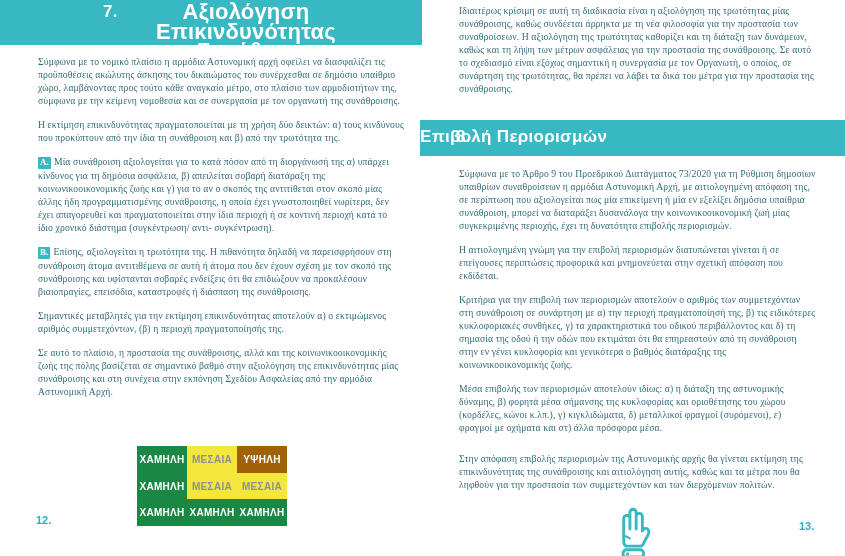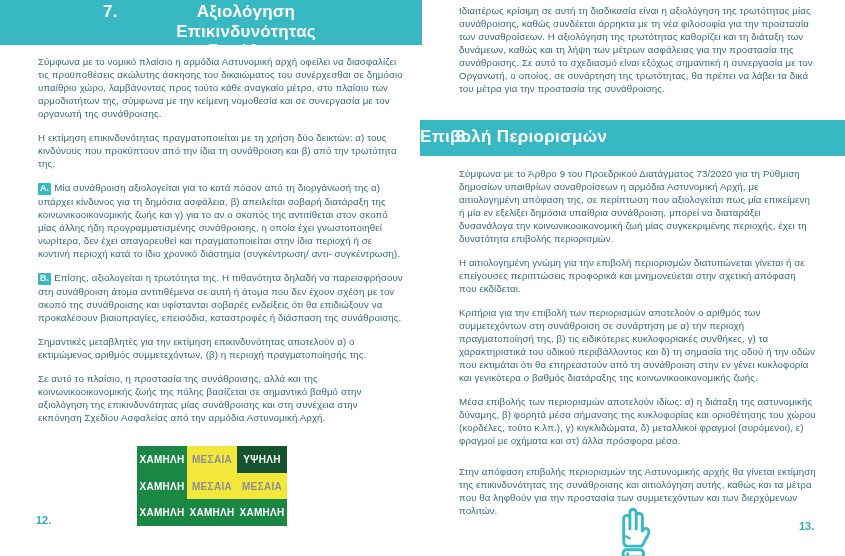--- a/index.html
+++ b/index.html
@@ -6,28 +6,28 @@
   body{
     width:845px;height:556px;background:#ffffff;overflow:hidden;position:relative;
     font-family:"Liberation Sans","DejaVu Sans",sans-serif;
   }
   .spread{position:absolute;inset:0;}
   
   .banner{position:absolute;background:#38b8c3;color:#ffffff;}
   .banner-left{left:0;top:0;width:422px;height:45px;}
   .banner-left .num{position:absolute;left:103px;top:2px;font-size:17px;font-weight:600;letter-spacing:.3px;}
   .banner-left .title{position:absolute;left:128px;top:2px;width:236px;text-align:center;
-    font-size:17px;line-height:19.5px;font-weight:600;letter-spacing:.2px;}
+    font-size:22px;line-height:19.5px;font-weight:600;letter-spacing:.2px;}
   .banner-right{left:420px;top:120px;width:425px;height:36px;}
   .banner-right .num{position:absolute;left:36px;top:7px;font-size:17px;font-weight:600;}
   .banner-right .title{position:absolute;left:0;right:0;top:7px;
     font-size:17px;font-weight:600;letter-spacing:.3px;}
   
   .body-text{position:absolute;color:#336b79;font-size:9.7px;line-height:13px;letter-spacing:.1px;}
-  .body-text p{margin:0 0 11px 0;}
+  .body-text p{margin:0 0 11px 0;font-family:Liberation Serif, serif;}
   .left-body{left:38px;top:55px;width:366px;}
   .right-top{left:459px;top:4px;width:357px;}
   .right-body{left:459px;top:167px;width:357px;}
   .right-body p.gap-lg{margin-top:18px;}
   .badge{display:inline-block;background:#38b8c3;color:#ffffff;font-size:9px;font-weight:bold;
     padding:0 2px 1px 2px;margin-right:3px;line-height:11px;border-radius:1px;}
   
   .risk-matrix{position:absolute;left:137px;top:446px;display:grid;
     grid-template-columns:50px 50px 50px;grid-auto-rows:26.7px;}
   .risk-cell{display:flex;align-items:center;justify-content:center;
@@ -57,21 +57,21 @@
     <p>Η εκτίμηση επικινδυνότητας πραγματοποιείται με τη χρήση δύο δεικτών: α) τους κινδύνους που προκύπτουν από την ίδια τη συνάθροιση και β) από την τρωτότητα της.</p>
     <p><span class="badge">Α.</span><span>Μία συνάθροιση αξιολογείται για το κατά πόσον από τη διοργάνωσή της α) υπάρχει κίνδυνος για τη δημόσια ασφάλεια, β) απειλείται σοβαρή διατάραξη της κοινωνικοοικονομικής ζωής και γ) για το αν ο σκοπός της αντιτίθεται στον σκοπό μίας άλλης ήδη προγραμματισμένης συνάθροισης, η οποία έχει γνωστοποιηθεί νωρίτερα, δεν έχει απαγορευθεί και πραγματοποιείται στην ίδια περιοχή ή σε κοντινή περιοχή κατά το ίδιο χρονικό διάστημα (συγκέντρωση/ αντι- συγκέντρωση).</span></p>
     <p><span class="badge">Β.</span><span>Επίσης, αξιολογείται η τρωτότητα της. Η πιθανότητα δηλαδή να παρεισφρήσουν στη συνάθροιση άτομα αντιτιθέμενα σε αυτή ή άτομα που δεν έχουν σχέση με τον σκοπό της συνάθροισης και υφίστανται σοβαρές ενδείξεις ότι θα επιδιώξουν να προκαλέσουν βιαιοπραγίες, επεισόδια, καταστροφές ή διάσπαση της συνάθροισης.</span></p>
     <p>Σημαντικές μεταβλητές για την εκτίμηση επικινδυνότητας αποτελούν α) ο εκτιμώμενος αριθμός συμμετεχόντων, (β) η περιοχή πραγματοποίησής της.</p>
     <p>Σε αυτό το πλαίσιο, η προστασία της συνάθροισης, αλλά και της κοινωνικοοικονομικής ζωής της πόλης βασίζεται σε σημαντικό βαθμό στην αξιολόγηση της επικινδυνότητας μίας συνάθροισης και στη συνέχεια στην εκπόνηση Σχεδίου Ασφαλείας από την αρμόδια Αστυνομική Αρχή.</p>
   </div>
 
   <div class="risk-matrix">
     <div class="risk-cell" style="background: rgb(27, 135, 69); color: rgb(255, 255, 255);">ΧΑΜΗΛΗ</div>
     <div class="risk-cell" style="background: rgb(242, 231, 58); color: rgb(141, 144, 148);">ΜΕΣΑΙΑ</div>
-    <div class="risk-cell" style="background: #14532d; color: rgb(255, 255, 255);">ΥΨΗΛΗ</div>
+    <div class="risk-cell" style="background: #a16207; color: rgb(255, 255, 255);">ΥΨΗΛΗ</div>
     <div class="risk-cell" style="background: rgb(27, 135, 69); color: rgb(255, 255, 255);">ΧΑΜΗΛΗ</div>
     <div class="risk-cell" style="background: rgb(242, 231, 58); color: rgb(141, 144, 148);">ΜΕΣΑΙΑ</div>
     <div class="risk-cell" style="background: rgb(242, 231, 58); color: rgb(141, 144, 148);">ΜΕΣΑΙΑ</div>
     <div class="risk-cell" style="background: rgb(27, 135, 69); color: rgb(255, 255, 255);">ΧΑΜΗΛΗ</div>
     <div class="risk-cell" style="background: rgb(27, 135, 69); color: rgb(255, 255, 255);">ΧΑΜΗΛΗ</div>
     <div class="risk-cell" style="background: rgb(27, 135, 69); color: rgb(255, 255, 255);">ΧΑΜΗΛΗ</div>
   </div>
 
   <div class="page-num page-num-left">12.</div>
 
@@ -81,21 +81,21 @@
 
   <div class="banner banner-right">
     <span class="num">8.</span>
     <div class="title">Επιβολή Περιορισμών</div>
   </div>
 
   <div class="body-text right-body">
     <p>Σύμφωνα με το Άρθρο 9 του Προεδρικού Διατάγματος 73/2020 για τη Ρύθμιση δημοσίων υπαιθρίων συναθροίσεων η αρμόδια Αστυνομική Αρχή, με αιτιολογημένη απόφαση της, σε περίπτωση που αξιολογείται πως μία επικείμενη ή μία εν εξελίξει δημόσια υπαίθρια συνάθροιση, μπορεί να διαταράξει δυσανάλογα την κοινωνικοοικονομική ζωή μίας συγκεκριμένης περιοχής, έχει τη δυνατότητα επιβολής περιορισμών.</p>
     <p>Η αιτιολογημένη γνώμη για την επιβολή περιορισμών διατυπώνεται γίνεται ή σε επείγουσες περιπτώσεις προφορικά και μνημονεύεται στην σχετική απόφαση που εκδίδεται.</p>
     <p>Κριτήρια για την επιβολή των περιορισμών αποτελούν ο αριθμός των συμμετεχόντων στη συνάθροιση σε συνάρτηση με α) την περιοχή πραγματοποίησή της, β) τις ειδικότερες κυκλοφοριακές συνθήκες, γ) τα χαρακτηριστικά του οδικού περιβάλλοντος και δ) τη σημασία της οδού ή την οδών που εκτιμάται ότι θα επηρεαστούν από τη συνάθροιση στην εν γένει κυκλοφορία και γενικότερα ο βαθμός διατάραξης της κοινωνικοοικονομικής ζωής.</p>
-    <p>Μέσα επιβολής των περιορισμών αποτελούν ιδίως: α) η διάταξη της αστυνομικής δύναμης, β) φορητά μέσα σήμανσης της κυκλοφορίας και οριοθέτησης του χώρου (κορδέλες, τούτο κ.λπ.), γ) κιγκλιδώματα, δ) μεταλλικοί φραγμοί (συρόμενοι), ε) φραγμοί με οχήματα και στ) άλλα πρόσφορα μέσα.</p>
+    <p>Μέσα επιβολής των περιορισμών αποτελούν ιδίως: α) η διάταξη της αστυνομικής δύναμης, β) φορητά μέσα σήμανσης της κυκλοφορίας και οριοθέτησης του χώρου (κορδέλες, κώνοι κ.λπ.), γ) κιγκλιδώματα, δ) μεταλλικοί φραγμοί (συρόμενοι), ε) φραγμοί με οχήματα και στ) άλλα πρόσφορα μέσα.</p>
     <p class="gap-lg">Στην απόφαση επιβολής περιορισμών της Αστυνομικής αρχής θα γίνεται εκτίμηση της επικινδυνότητας της συνάθροισης και αιτιολόγηση αυτής, καθώς και τα μέτρα που θα ληφθούν για την προστασία των συμμετεχόντων και των διερχόμενων πολιτών.</p>
   </div>
 
   <svg class="hand-icon" viewBox="0 0 80 100" xmlns="http://www.w3.org/2000/svg">
     <path d="M24,70 V28 a6 6 0 0 1 12 0 V48 V16 a6 6 0 0 1 12 0 V48 V24 a6 6 0 0 1 12 0 V52
              C63,45 70,46 72,51 C74,56 70,62 66,68 L61,78 Q60,81 55,81 H31 Q24,81 24,70 Z" fill="#ffffff" stroke="#38b8c3" stroke-width="5.5" stroke-linejoin="round" stroke-linecap="round"></path>
     <path d="M28,62 l8,4" fill="none" stroke="#38b8c3" stroke-width="4" stroke-linecap="round"></path>
     <path d="M29,88 H56 a6 6 0 0 1 6,6 V102 H23 V94 a6 6 0 0 1 6,-6 Z" fill="#ffffff" stroke="#38b8c3" stroke-width="5.5" stroke-linejoin="round"></path>
     <circle cx="31.5" cy="96" r="3" fill="#38b8c3"></circle>
   </svg>

